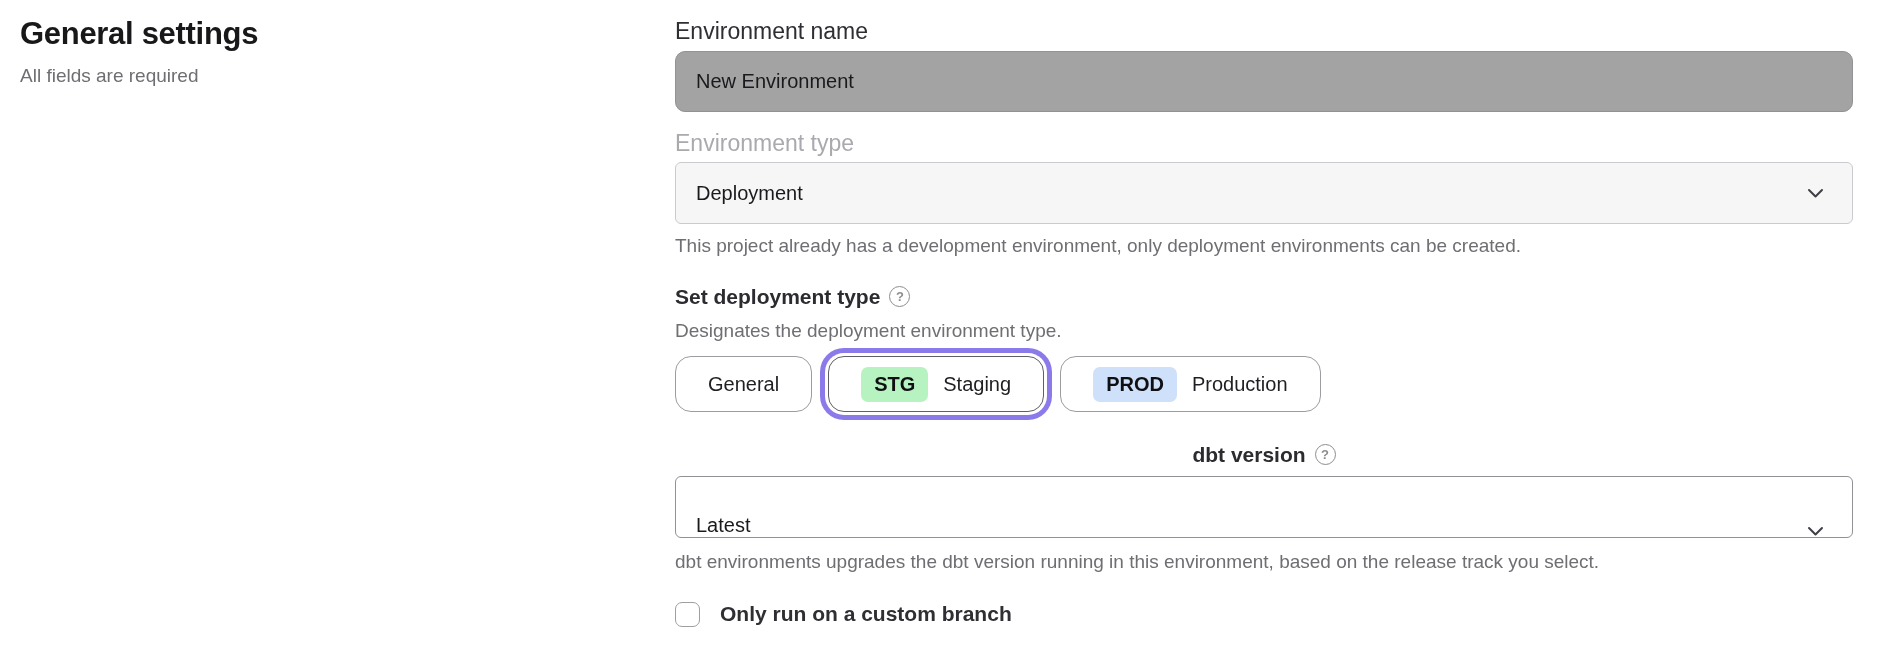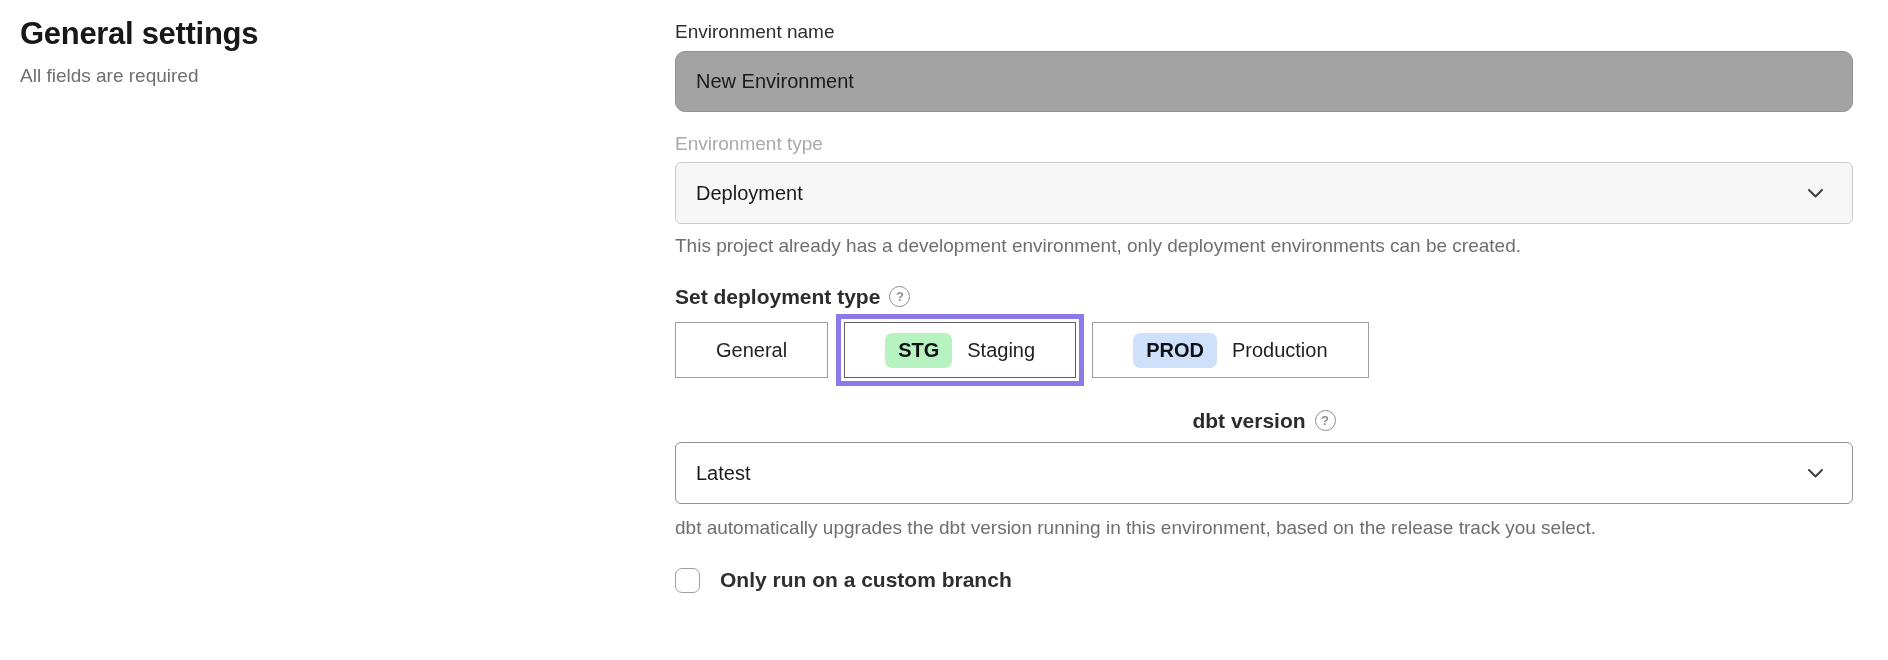--- a/index.html
+++ b/index.html
@@ -8,48 +8,48 @@
   .page { position:relative; width:1888px; height:660px; overflow:hidden; }
 
   
   .left-col { position:absolute; left:20px; top:16px; width:520px; }
   .page-title { font-size:31px; font-weight:700; color:#18181b; letter-spacing:-0.3px; }
   .page-subtitle { margin-top:13px; font-size:19px; color:#6e6e73; }
 
   
   .form-col { position:absolute; left:675px; top:0; width:1178px; }
 
-  .field-label { margin-top:20px; font-size:19px; line-height:23px; color:#2e2e33; }
+  .field-label { margin-top:20px; font-size:23px; line-height:23px; color:#2e2e33; }
   .field-label.disabled { color:#a9a9ae; }
 
   .text-input { display:block; width:100%; height:61px; margin-top:8px;
     border:1px solid #919196; border-radius:10px; background:#a3a3a3;
     padding:0 20px; font-size:20px; color:#1a1a1e;
     font-family:"Liberation Sans", sans-serif; outline:none; }
 
   .select { display:flex; align-items:center; justify-content:space-between;
     height:62px; margin-top:7px; border-radius:6px; padding:0 28px 0 20px;
     font-size:20px; color:#1a1a1e; cursor:pointer; }
   .select.disabled { background:#f6f6f7; border:1px solid #cbcbcf; cursor:default; }
-  .select.enabled { background:#fff; border:1px solid #919196; }
+  .select.enabled { background:#fff; border:1px solid #919196;align-items:flex-end; }
   .select .chev { display:flex; align-items:center; }
 
   .helper-text { margin-top:11px; font-size:19px; line-height:22px; color:#6e6e73; }
 
   .section-heading { margin-top:28px; display:flex; align-items:center;
     font-size:21px; line-height:23px; font-weight:700; color:#2b2b30; }
   .help-icon { width:21px; height:21px; margin-left:9px; border-radius:50%;
     border:1.5px solid #8d8d92; color:#8d8d92; font-size:13px; font-weight:700;
     display:inline-flex; align-items:center; justify-content:center; cursor:pointer; }
 
   .section-desc { margin-top:12px; font-size:19px; line-height:22px; color:#6e6e73; }
 
   .btn-row { margin-top:13px; display:flex; align-items:center; gap:16px; height:58px; }
   .seg-btn { display:inline-flex; align-items:center; gap:15px; height:56px;
-    padding:0 40px; background:#fff; border:1px solid #9c9ca1; border-radius:0;
+    padding:0 32px; background:#fff; border:1px solid #9c9ca1; border-radius:16px;
     font-size:20px; font-weight:500; color:#1f1f23; cursor:pointer;
     font-family:"Liberation Sans", sans-serif; }
   .seg-btn.selected { border-color:#5f5f64;
     box-shadow:0 0 0 3px #ffffff, 0 0 0 8px #8b7ae9; }
   .pill { display:inline-block; padding:6px 13px; border-radius:7px;
     font-size:20px; font-weight:600; color:#101014; }
   .pill-green { background:#b7f3c1; }
   .pill-blue  { background:#cfe0fa; }
 
   .check-row { margin-top:29px; display:flex; align-items:flex-start; gap:20px; }
@@ -80,20 +80,21 @@
             <path d="M2 2l6.5 6.5L15 2" fill="none" stroke="#3f3f46" stroke-width="2" stroke-linecap="round" stroke-linejoin="round"></path>
           </svg>
       </span>
     </div>
     <div class="helper-text">This project already has a development environment, only deployment environments can be created.</div>
 
     <div class="section-heading">
       <span>Set deployment type</span>
       <span class="help-icon">?</span>
     </div>
+    <div class="section-desc">Designates the deployment environment type.</div>
 
     <div class="btn-row">
       <button class="seg-btn">
         <span>General</span>
       </button>
       <button class="seg-btn selected">
         <span class="pill pill-green">STG</span>
         <span>Staging</span>
       </button>
       <button class="seg-btn">
@@ -107,21 +108,21 @@
       <span class="help-icon">?</span>
     </div>
     <div class="select enabled" style="margin-top:10px;">
       <span>Latest</span>
       <span class="chev">
         <svg width="17" height="11" viewBox="0 0 17 11">
             <path d="M2 2l6.5 6.5L15 2" fill="none" stroke="#3f3f46" stroke-width="2" stroke-linecap="round" stroke-linejoin="round"></path>
           </svg>
       </span>
     </div>
-    <div class="helper-text" style="margin-top:13px;">dbt automatically upgrades the dbt version running in this environment, based on the release track you select.</div>
+    <div class="helper-text" style="margin-top:13px;">dbt environments upgrades the dbt version running in this environment, based on the release track you select.</div>
 
     <div class="check-row">
       <div class="checkbox"></div>
       <div class="check-label">Only run on a custom branch</div>
     </div>
 
   </div>
 </div>
 
 </body></html>

